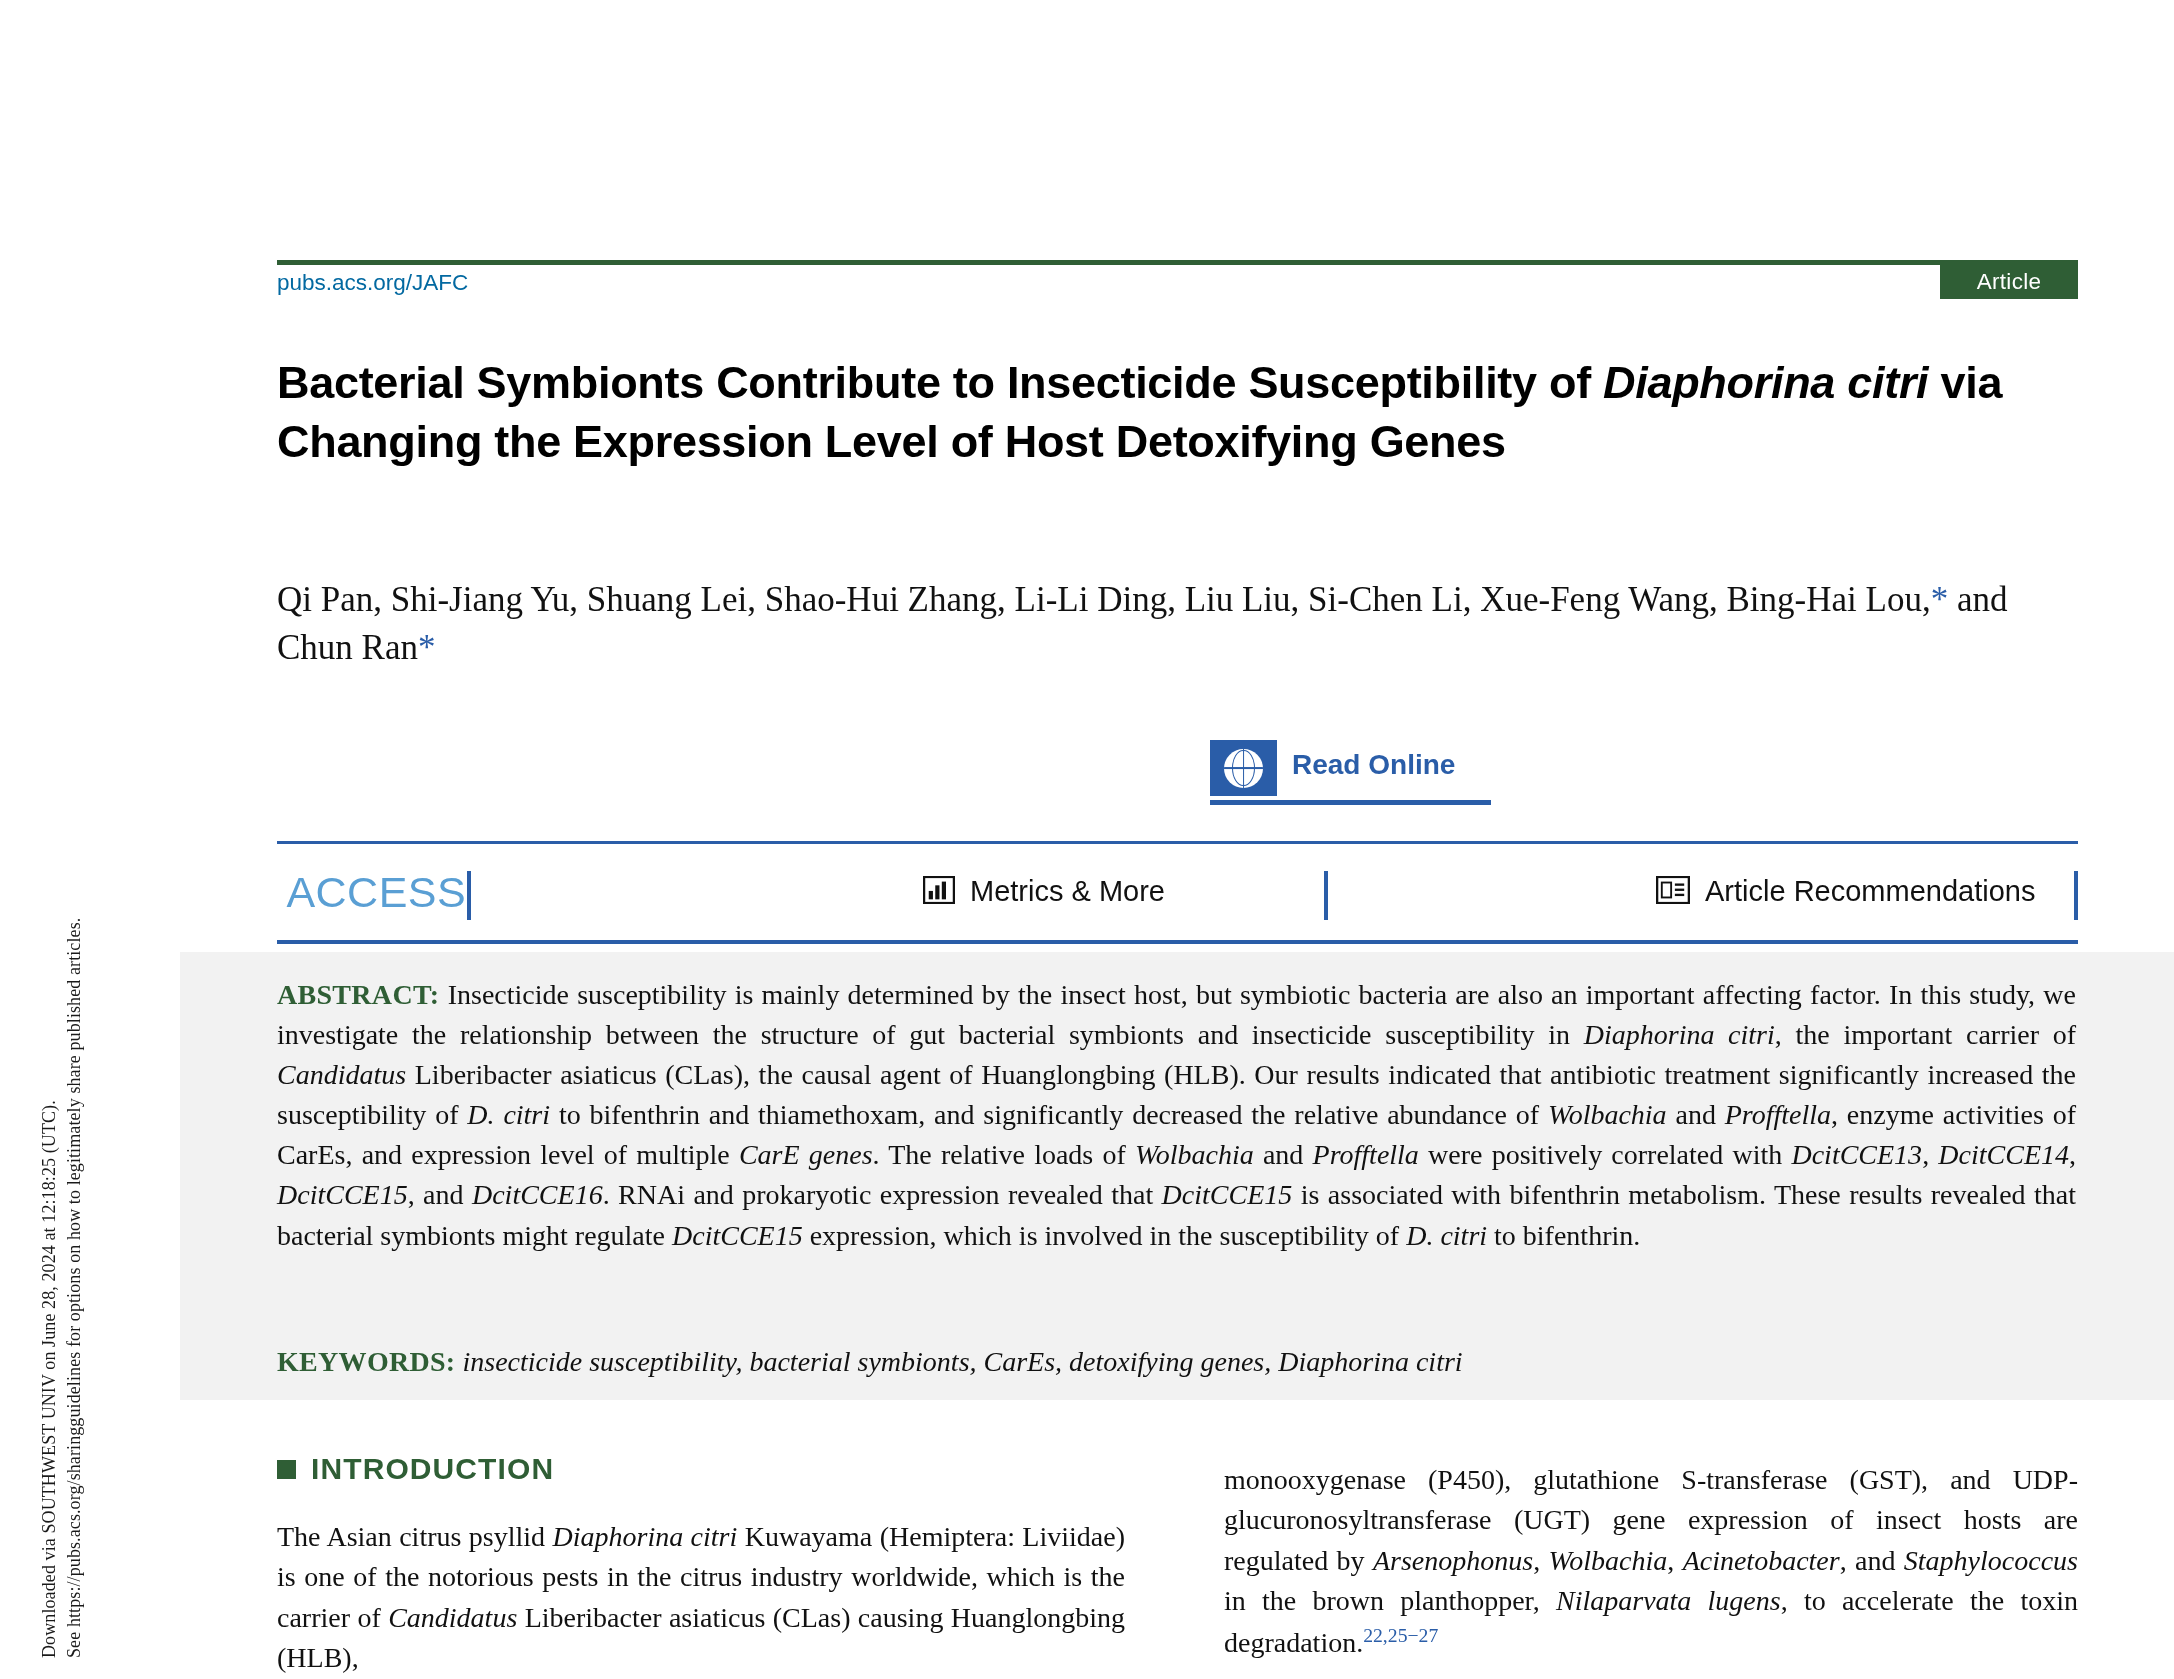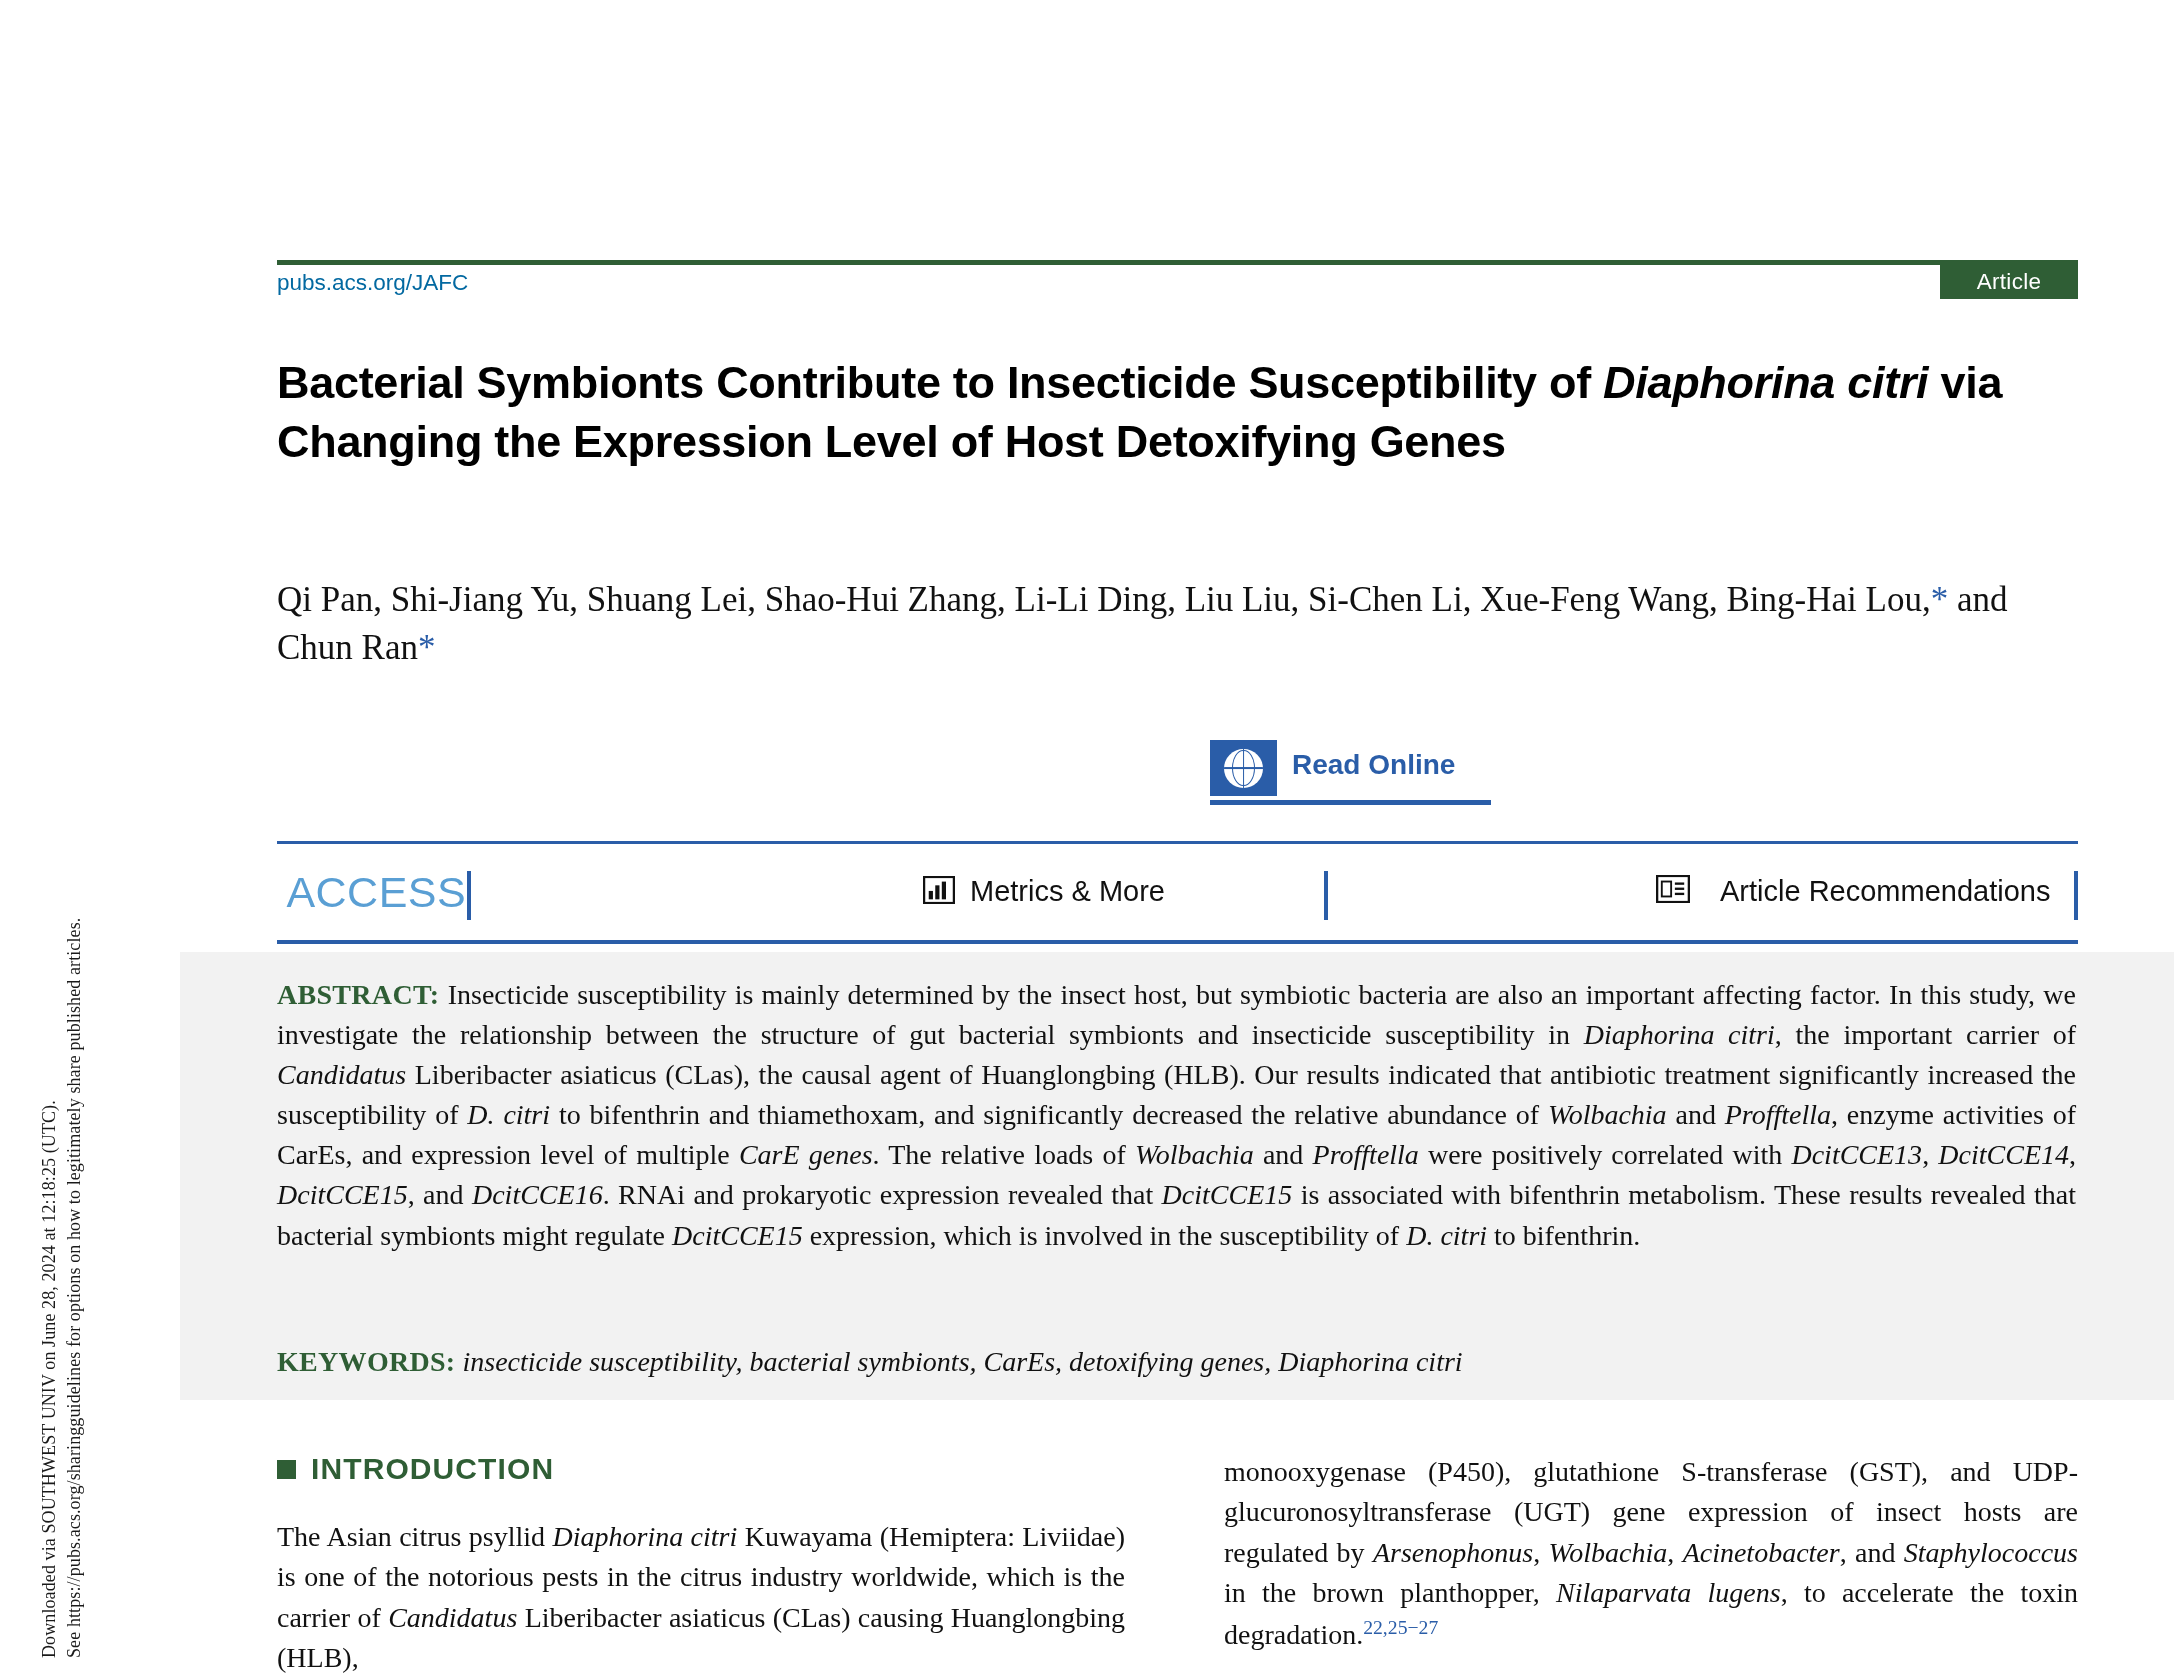--- a/index.html
+++ b/index.html
@@ -291,21 +291,21 @@
   #acc-div-2 { left: 1047px; }
   #acc-div-3 { left: 1797px; }
   #metrics-item {
     position: absolute;
     left: 646px; top: 15px;
     display: flex; align-items: center; gap: 15px;
   }
   #recs-item {
     position: absolute;
     left: 1379px; top: 15px;
-    display: flex; gap: 30px;
+    display: flex; align-items: center; gap: 15px;
   }
   .acc-text {
     font-family: "Liberation Sans", sans-serif;
     font-size: 29px;
     color: #111111;
     white-space: nowrap;
   }
 
   
   #abstract-panel {
@@ -373,20 +373,21 @@
     width: 19px; height: 19px;
     background: #2f5e35;
     display: inline-block;
   }
   .body-text {
     font-family: "Liberation Serif", serif;
     font-size: 28px;
     line-height: 1.44;
     text-align: justify;
     color: #111111;
+    margin-top: 8px;
   }
   .body-text em { font-style: italic; }
   #intro-para { margin-top: 31px; }
   .sup-ref { color: #2a5da8; font-size: 19.7px; vertical-align: super; }
 </style>
 </head>
 <body>
 
 <div id="side-strip">
   <div class="side-line" id="side-line-1">Downloaded via SOUTHWEST UNIV on June 28, 2024 at 12:18:25 (UTC).</div>

